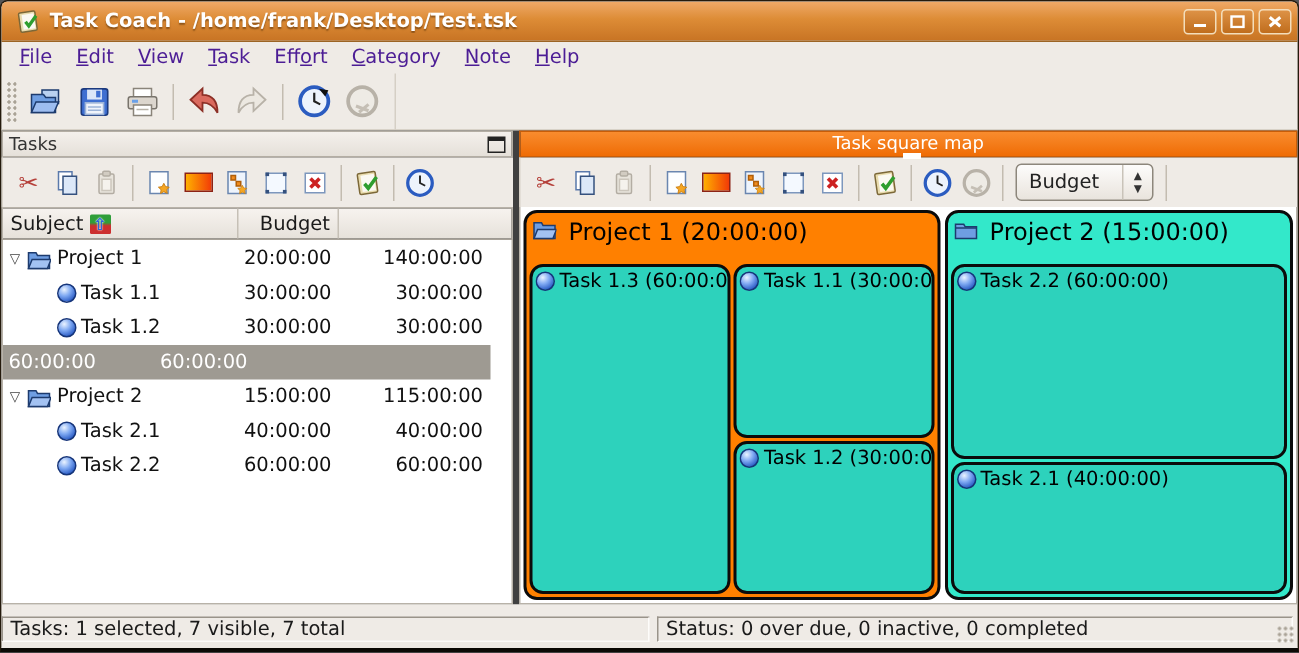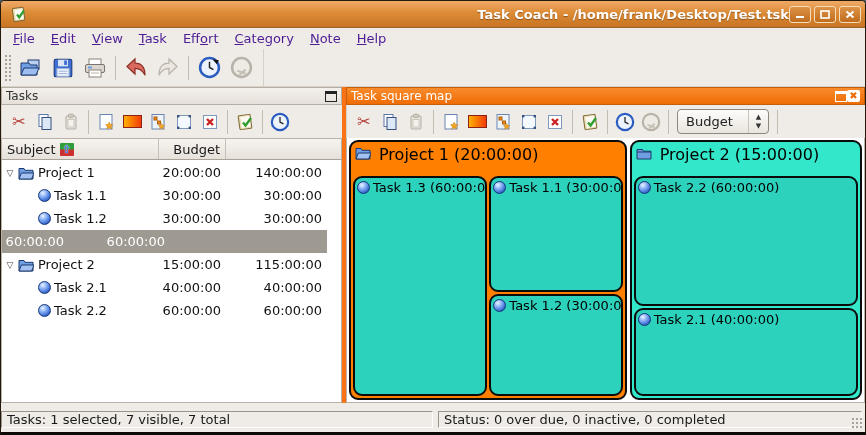--- a/index.html
+++ b/index.html
@@ -8,21 +8,21 @@
 
   .window{ width:866px; height:435px; position:relative; background:#efebe6;
     border:1px solid #241a0c; border-bottom:3px solid #0c0a06; border-radius:5px 5px 0 0;
     overflow:hidden; display:flex; flex-direction:column; }
 
   
   .titlebar{ height:27px; flex:0 0 27px; display:flex; align-items:center; padding:0 4px;
     background:linear-gradient(#efa968 0%,#dd8c36 45%,#c87424 100%);
     border-bottom:1px solid #9c6424; }
   .app-icon{ width:20px; height:18px; margin:0 4px; position:relative; }
-  .title-text{ flex:1; text-align:right; color:#fff; font-weight:bold; font-size:13px;
+  .title-text{ flex:1; text-align:left; color:#fff; font-weight:bold; font-size:13px;
     text-shadow:0 1px 1px rgba(90,50,10,.6); white-space:nowrap; overflow:hidden; }
   .winbtns{ display:flex; gap:3px; }
   .winbtn{ width:22px; height:17px; border:1px solid #f3ddbb; border-radius:3px;
     background:linear-gradient(#dd9246,#c06d1d); color:#fff; font-size:11px; font-weight:bold;
     display:flex; align-items:center; justify-content:center; line-height:1; cursor:default; }
 
   
   .menubar{ height:21px; flex:0 0 21px; display:flex; align-items:center; background:#efebe6;
     padding-left:4px; font-size:13px; color:#4c1d95; }
   .menu-item{ padding:2px 8px; }
@@ -31,29 +31,29 @@
   
   .toolbar{ height:38px; flex:0 0 38px; display:flex; align-items:center; background:#efebe6;
     border-bottom:1px solid #d8d2c8; padding-left:3px; }
   .grip{ width:7px; height:28px; margin-right:4px;
     background-image:radial-gradient(circle,#a9a296 1px,transparent 1.2px); background-size:4px 4px; }
   .tbtn{ width:32px; height:30px; display:flex; align-items:center; justify-content:center; }
   .tsep{ width:1px; height:24px; background:#c3bcb0; margin:0 4px; }
   .toolbar-zone{ display:flex; align-items:center; height:38px; border-right:1px solid #d5cfc5; padding-right:6px; }
 
   
-  .content{ flex:1; display:flex; gap:4px; background:#f97316; min-height:0; }
+  .content{ flex:1; display:flex; gap:4px; background:#404040; min-height:0; }
   .panel{ display:flex; flex-direction:column; min-width:0; }
   .panel-left{ flex:0 0 341px; }
   .panel-right{ flex:1; }
 
   .pane-caption{ height:18px; flex:0 0 18px; display:flex; align-items:center; font-size:12px;
     padding:0 4px; border:1px solid #b4aea4; }
   .caption-inactive{ background:linear-gradient(#f4f0ec,#e5e0d9); color:#333; }
-  .caption-active{ background:linear-gradient(#f98c2e,#ef6c05); color:#fff; border-color:#c85d08; }
+  .caption-active{ background:linear-gradient(#f98c2e,#ef6c05); color:#fff; border-color:#c85d08;flex-direction:column; }
   .cap-spacer{ flex:1; }
   .cap-btn{ width:12px; height:11px; margin-left:4px; position:relative; }
   .box-icon{ border:1px solid #222; border-top:3px solid #222; background:transparent; }
   .box-icon-w{ border:1px solid #fff; border-top:3px solid #fff; }
   .close-box{ width:13px; height:12px; background:#fff; border-radius:2px; color:#ef6c05;
     font-size:10px; font-weight:bold; display:flex; align-items:center; justify-content:center; line-height:1; }
 
   .pane-toolbar{ height:33px; flex:0 0 33px; display:flex; align-items:center; background:#efebe6;
     padding-left:4px; border-left:1px solid #d8d2c8; }
   .sbtn{ width:26px; height:26px; display:flex; align-items:center; justify-content:center; }

